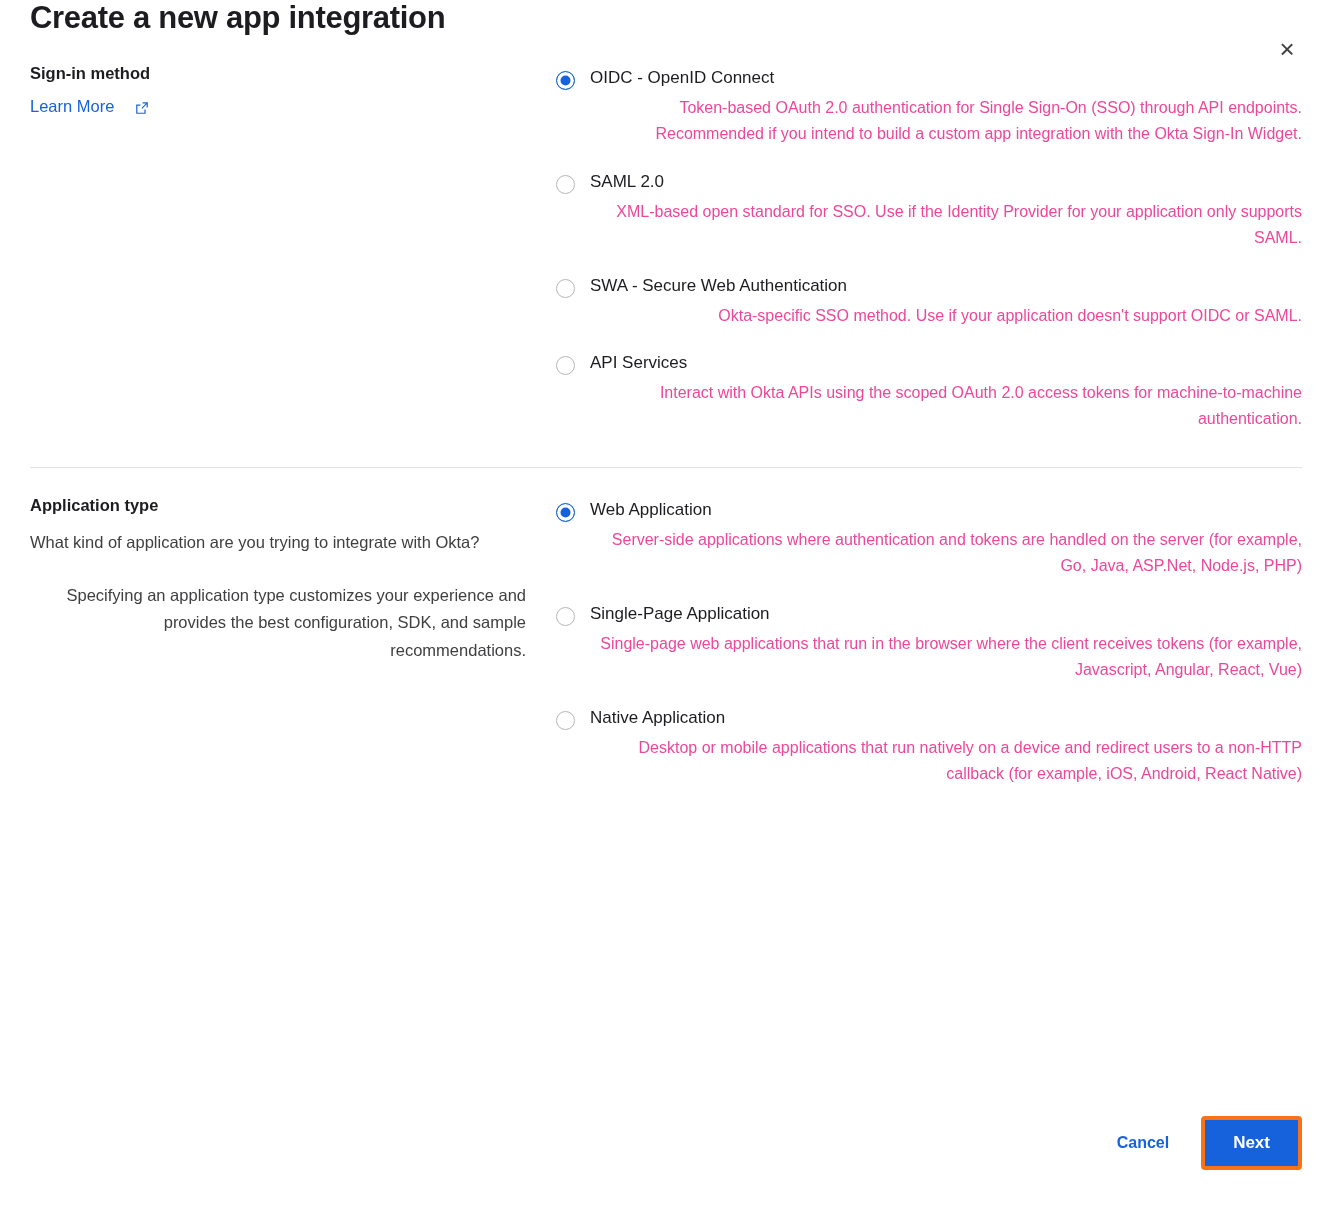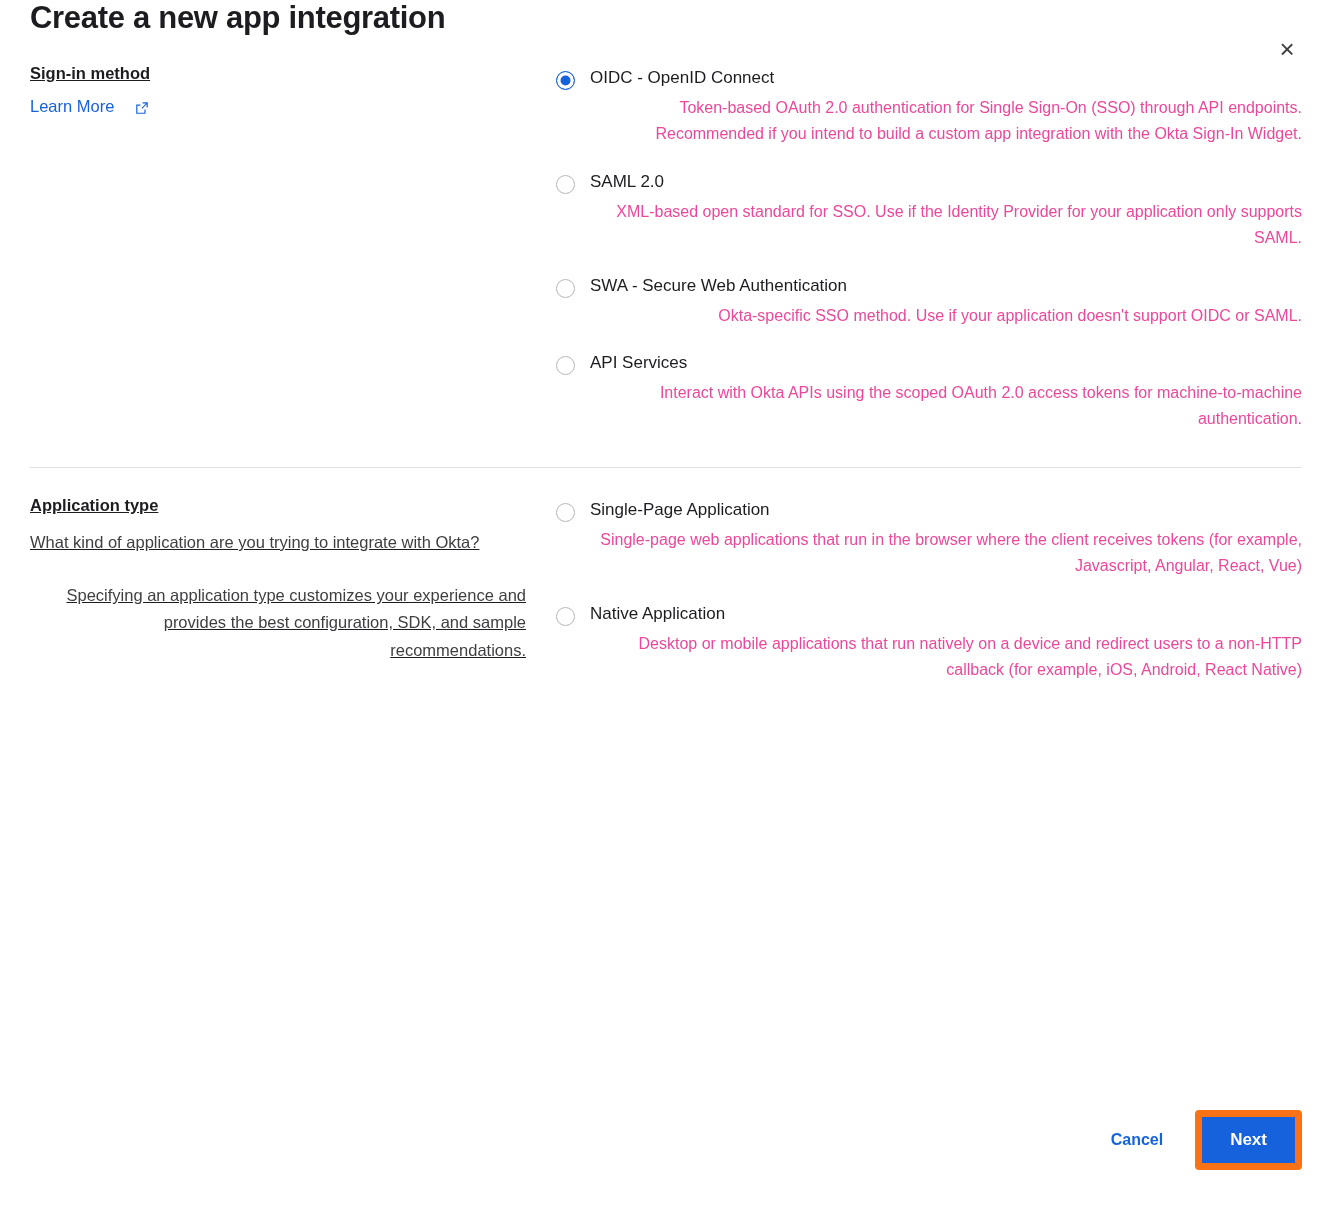--- a/index.html
+++ b/index.html
@@ -46,21 +46,20 @@
   }
   .section {
     display: flex;
     align-items: flex-start;
     padding-top: 28px;
   }
   .section-left {
     width: 526px;
     flex: 0 0 526px;
     padding-right: 30px;
-    text-decoration: underline;
   }
   .section-right {
     flex: 1 1 auto;
     padding-top: 2px;
   }
   .section-label {
     font-size: 16.5px;
     font-weight: bold;
     color: #1d1d21;
     margin: 0 0 14px 0;
@@ -148,21 +147,21 @@
     border: none;
     color: #1662dd;
     font-size: 16px;
     font-weight: bold;
     cursor: pointer;
     padding: 10px 6px;
     font-family: "Liberation Sans", sans-serif;
   }
   .btn-next {
     background: #1662dd;
-    border: 7px solid #f97316;
+    border: 4px solid #f97316;
     color: #ffffff;
     font-size: 17px;
     font-weight: bold;
     border-radius: 4px;
     padding: 13px 28px;
     cursor: pointer;
     font-family: "Liberation Sans", sans-serif;
   }
 </style>
 </head>
@@ -227,20 +226,27 @@
   <hr class="divider">
 
   <div class="section">
     <div class="section-left">
       <div class="section-label">Application type</div>
       <p class="helper-text">What kind of application are you trying to integrate with Okta?</p>
       <p class="helper-text">Specifying an application type customizes your experience and provides the best configuration, SDK, and sample recommendations.</p>
     </div>
     <div class="section-right">
 
+      <div class="radio-row">
+        <span class="radio-mark checked"></span>
+        <div class="radio-body">
+          <div class="radio-title">Web Application</div>
+          <div class="radio-desc">Server-side applications where authentication and tokens are handled on the server (for example, Go, Java, ASP.Net, Node.js, PHP)</div>
+        </div>
+      </div>
 
       <div class="radio-row">
         <span class="radio-mark"></span>
         <div class="radio-body">
           <div class="radio-title">Single-Page Application</div>
           <div class="radio-desc">Single-page web applications that run in the browser where the client receives tokens (for example, Javascript, Angular, React, Vue)</div>
         </div>
       </div>
 
       <div class="radio-row">

